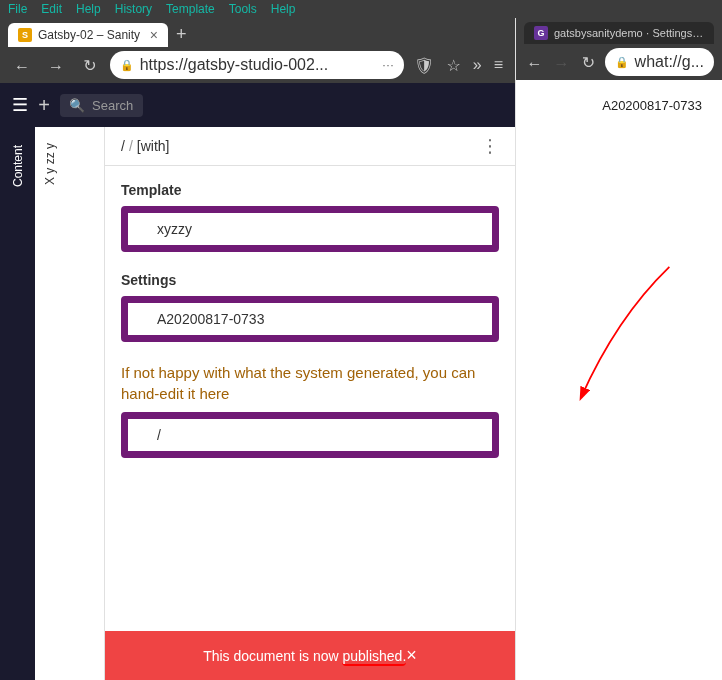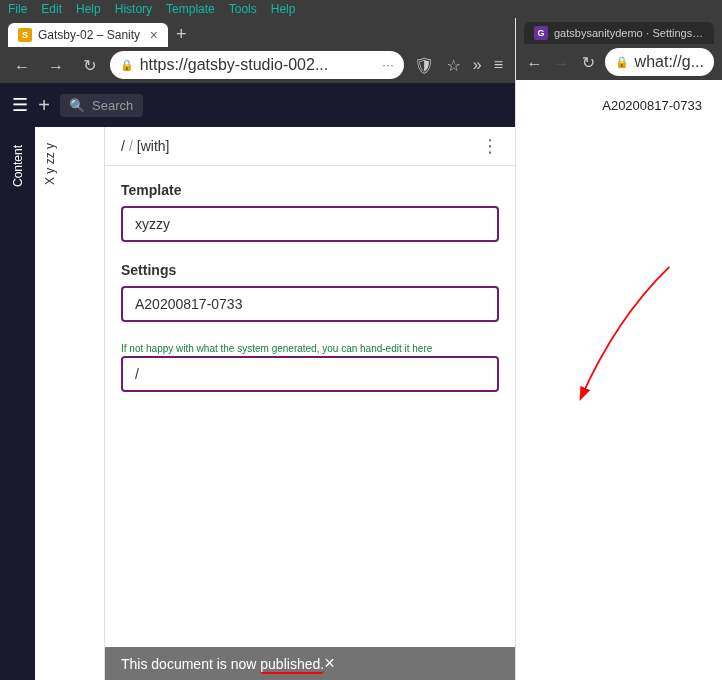--- a/index.html
+++ b/index.html
@@ -42,25 +42,25 @@
     .doc-editor { flex: 1; display: flex; flex-direction: column; overflow: hidden; }
     .doc-header { display: flex; align-items: center; justify-content: space-between; padding: 8px 16px; border-bottom: 1px solid #e0e0e0; }
     .breadcrumb { display: flex; align-items: center; gap: 4px; font-size: 14px; color: #333; }
     .breadcrumb .separator { color: #999; }
     .breadcrumb .current { font-weight: 500; }
     .doc-menu-btn { color: #666; font-size: 18px; cursor: pointer; }
 
     .doc-content { flex: 1; overflow-y: auto; padding: 16px; }
     .field-group { margin-bottom: 20px; }
     .field-label { font-size: 14px; font-weight: 600; color: #333; margin-bottom: 8px; }
-    .field-input { width: 100%; border: 2px solid #701a75; border-radius: 4px; padding: 8px 12px; font-size: 14px; color: #333; outline: none; }
-    .field-hint { font-size: 10px; color: #15803d; margin-bottom: 0; line-height: 1.4; }
-
-    
-    .published-banner { background: #737373; color: #fff; padding: 6px 16px; display: flex; align-items: center; justify-content: flex-start; margin: 0; }
+    .field-input { width: 100%; border: 7px solid #701a75; border-radius: 4px; padding: 8px 29px; font-size: 14px; color: #333; outline: none; }
+    .field-hint { font-size: 15px; color: #a16207; margin-bottom: 8px; line-height: 1.4; }
+
+    
+    .published-banner { background: #ef4444; color: #fff; padding: 14px 16px; display: flex; align-items: center; justify-content: center; margin: 0; }
     .banner-text { font-size: 14px; }
     .banner-close { color: #fff; font-size: 18px; cursor: pointer; background: none; border: none; }
 
     
     .doc-footer { border-top: 1px solid #e0e0e0; padding: 10px 16px; display: flex; align-items: center; gap: 8px; background: #f9f9f9; }
     .published-badge { background: #4caf50; color: #fff; font-size: 11px; font-weight: 700; padding: 2px 8px; border-radius: 3px; text-transform: uppercase; }
     .updated-text { font-size: 12px; color: #666; flex: 1; }
     .publish-btn { background: #d0d0d0; color: #666; border: none; padding: 8px 28px; border-radius: 4px; font-size: 14px; cursor: pointer; }
     .dropdown-btn { background: #d0d0d0; color: #666; border: none; padding: 8px 10px; border-radius: 4px; font-size: 14px; cursor: pointer; }
 

